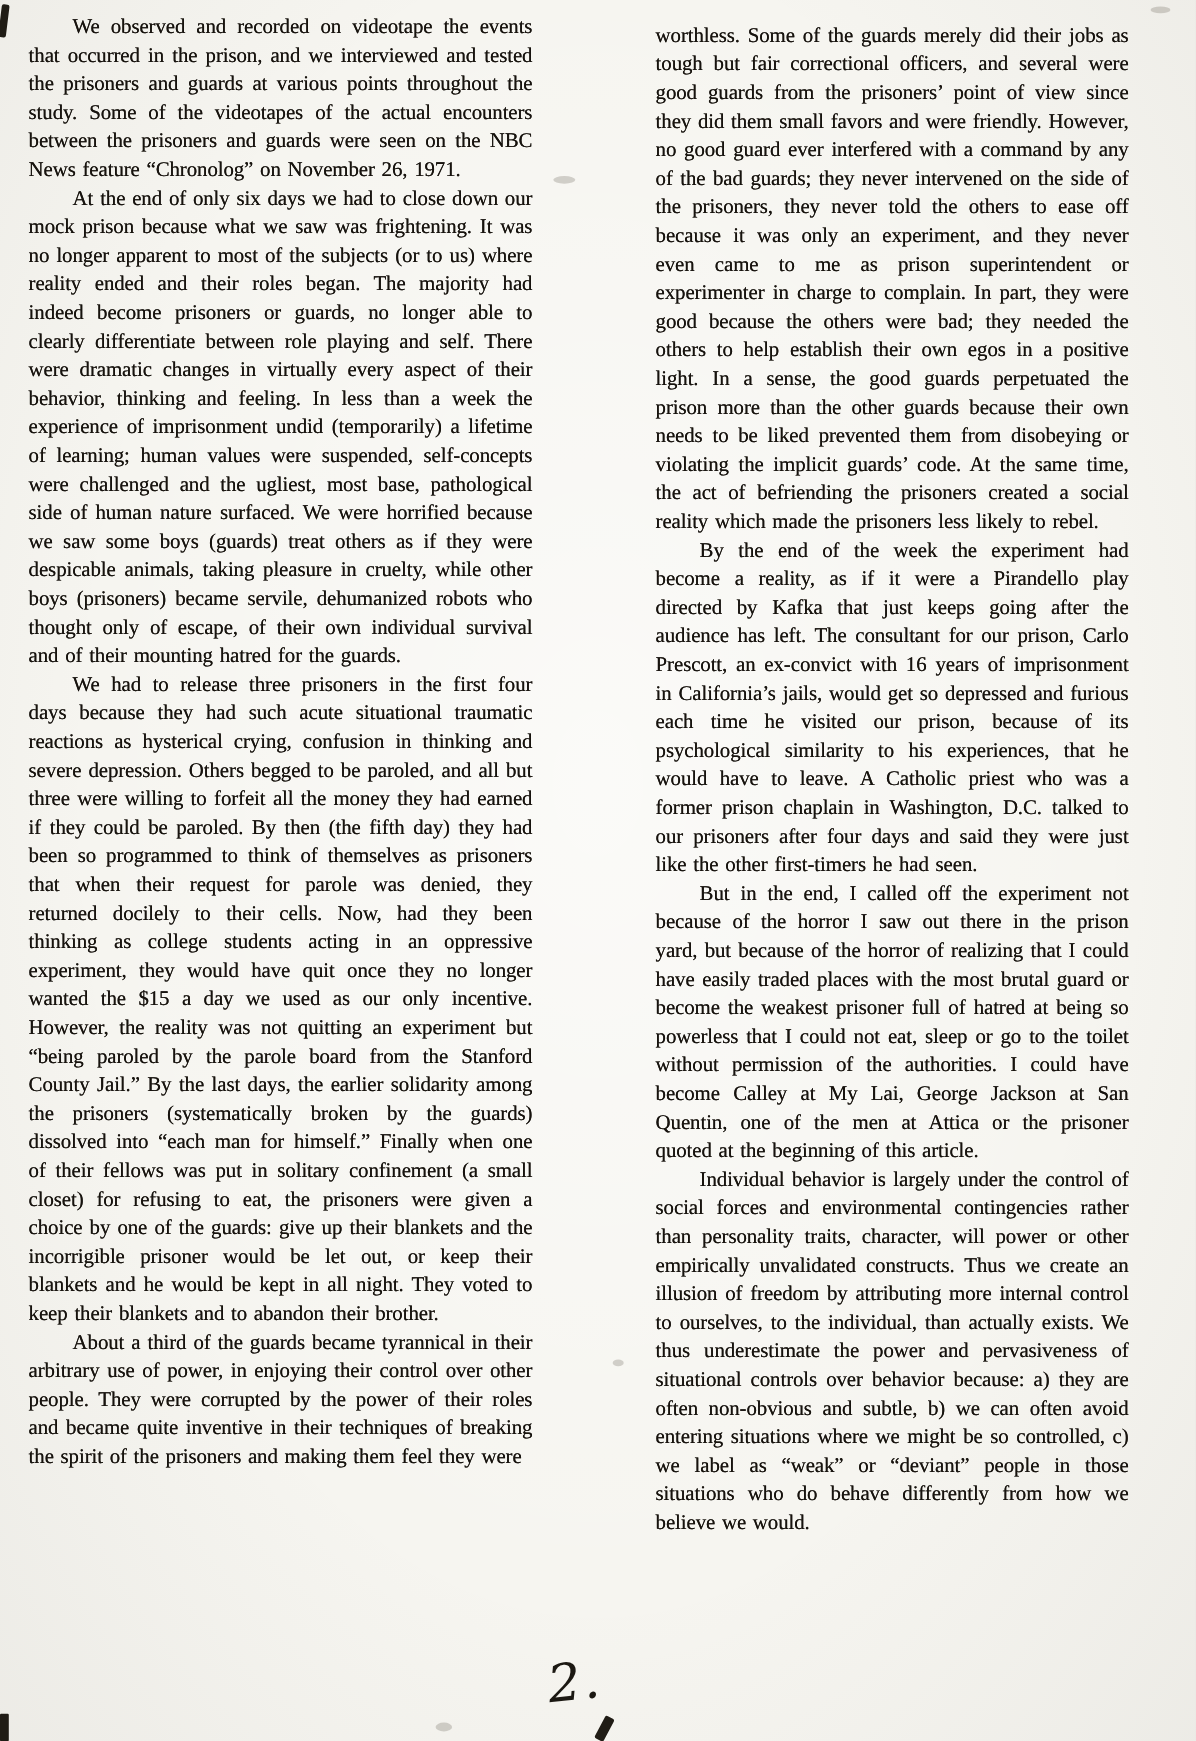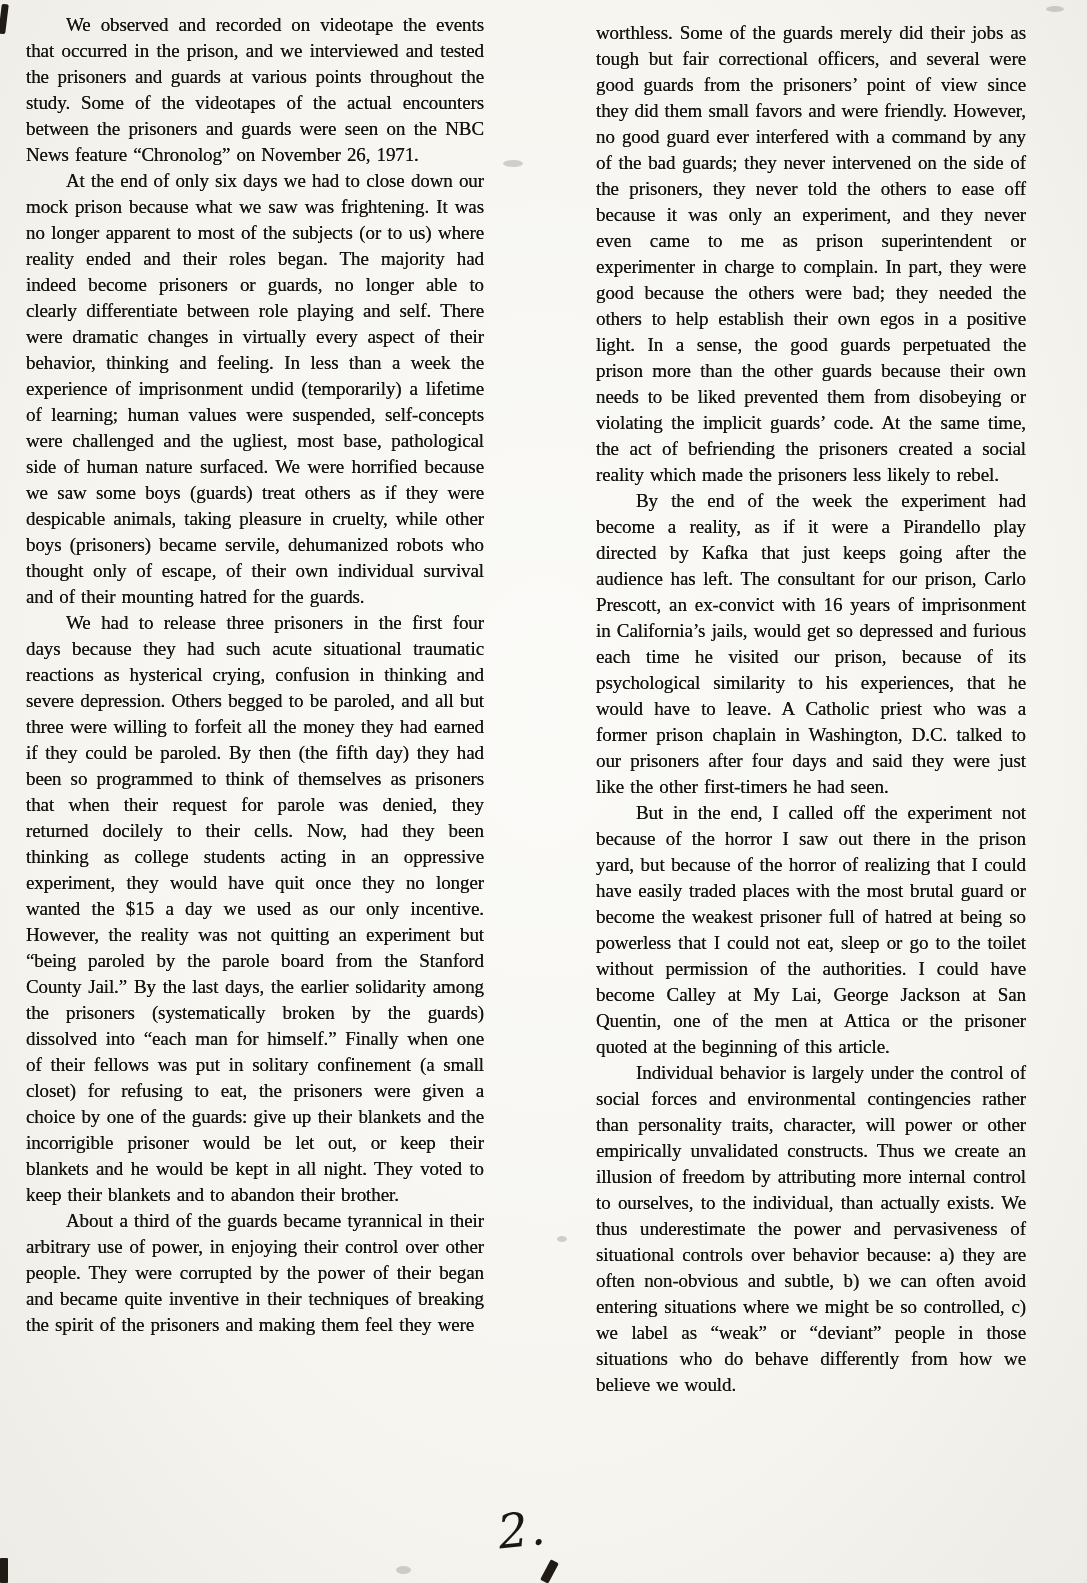--- a/index.html
+++ b/index.html
@@ -73,21 +73,21 @@
 </style>
 </head>
 <body>
 
 <div class="page">
 
   <div class="column left">
     <p class="para">We observed and recorded on videotape the events that occurred in the prison, and we interviewed and tested the prisoners and guards at various points throughout the study. Some of the videotapes of the actual encounters between the prisoners and guards were seen on the NBC News feature “Chronolog” on November 26, 1971.</p>
     <p class="para">At the end of only six days we had to close down our mock prison because what we saw was frightening. It was no longer apparent to most of the subjects (or to us) where reality ended and their roles began. The majority had indeed become prisoners or guards, no longer able to clearly differentiate between role playing and self. There were dramatic changes in virtually every aspect of their behavior, thinking and feeling. In less than a week the experience of imprisonment undid (temporarily) a lifetime of learning; human values were suspended, self-concepts were challenged and the ugliest, most base, pathological side of human nature surfaced. We were horrified because we saw some boys (guards) treat others as if they were despicable animals, taking pleasure in cruelty, while other boys (prisoners) became servile, dehumanized robots who thought only of escape, of their own individual survival and of their mounting hatred for the guards.</p>
     <p class="para">We had to release three prisoners in the first four days because they had such acute situational traumatic reactions as hysterical crying, confusion in thinking and severe depression. Others begged to be paroled, and all but three were willing to forfeit all the money they had earned if they could be paroled. By then (the fifth day) they had been so programmed to think of themselves as prisoners that when their request for parole was denied, they returned docilely to their cells. Now, had they been thinking as college students acting in an oppressive experiment, they would have quit once they no longer wanted the $15 a day we used as our only incentive. However, the reality was not quitting an experiment but “being paroled by the parole board from the Stanford County Jail.” By the last days, the earlier solidarity among the prisoners (systematically broken by the guards) dissolved into “each man for himself.” Finally when one of their fellows was put in solitary confinement (a small closet) for refusing to eat, the prisoners were given a choice by one of the guards: give up their blankets and the incorrigible prisoner would be let out, or keep their blankets and he would be kept in all night. They voted to keep their blankets and to abandon their brother.</p>
-    <p class="para">About a third of the guards became tyrannical in their arbitrary use of power, in enjoying their control over other people. They were corrupted by the power of their began and became quite inventive in their techniques of breaking the spirit of the prisoners and making them feel they were</p>
+    <p class="para">About a third of the guards became tyrannical in their arbitrary use of power, in enjoying their control over other people. They were corrupted by the power of their roles and became quite inventive in their techniques of breaking the spirit of the prisoners and making them feel they were</p>
   </div>
 
   <div class="column right">
     <p class="para no-indent">worthless. Some of the guards merely did their jobs as tough but fair correctional officers, and several were good guards from the prisoners’ point of view since they did them small favors and were friendly. However, no good guard ever interfered with a command by any of the bad guards; they never intervened on the side of the prisoners, they never told the others to ease off because it was only an experiment, and they never even came to me as prison superintendent or experimenter in charge to complain. In part, they were good because the others were bad; they needed the others to help establish their own egos in a positive light. In a sense, the good guards perpetuated the prison more than the other guards because their own needs to be liked prevented them from disobeying or violating the implicit guards’ code. At the same time, the act of befriending the prisoners created a social reality which made the prisoners less likely to rebel.</p>
     <p class="para">By the end of the week the experiment had become a reality, as if it were a Pirandello play directed by Kafka that just keeps going after the audience has left. The consultant for our prison, Carlo Prescott, an ex-convict with 16 years of imprisonment in California’s jails, would get so depressed and furious each time he visited our prison, because of its psychological similarity to his experiences, that he would have to leave. A Catholic priest who was a former prison chaplain in Washington, D.C. talked to our prisoners after four days and said they were just like the other first-timers he had seen.</p>
     <p class="para">But in the end, I called off the experiment not because of the horror I saw out there in the prison yard, but because of the horror of realizing that I could have easily traded places with the most brutal guard or become the weakest prisoner full of hatred at being so powerless that I could not eat, sleep or go to the toilet without permission of the authorities. I could have become Calley at My Lai, George Jackson at San Quentin, one of the men at Attica or the prisoner quoted at the beginning of this article.</p>
     <p class="para">Individual behavior is largely under the control of social forces and environmental contingencies rather than personality traits, character, will power or other empirically unvalidated constructs. Thus we create an illusion of freedom by attributing more internal control to ourselves, to the individual, than actually exists. We thus underestimate the power and pervasiveness of situational controls over behavior because: a) they are often non-obvious and subtle, b) we can often avoid entering situations where we might be so controlled, c) we label as “weak” or “deviant” people in those situations who do behave differently from how we believe we would.</p>
   </div>
 
   <div class="page-number">2.</div>

